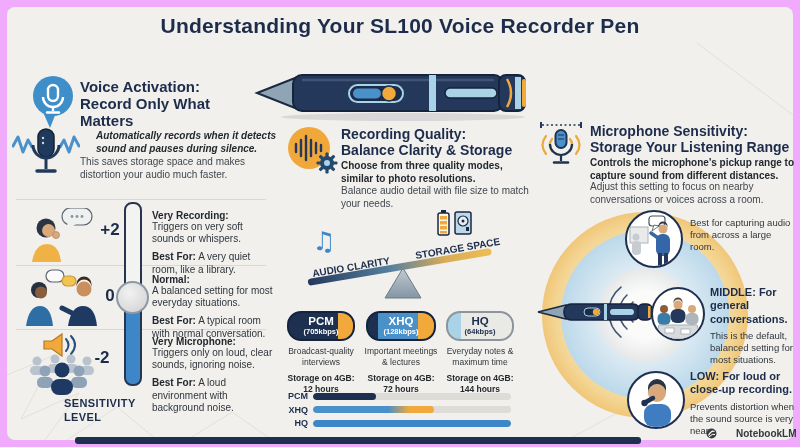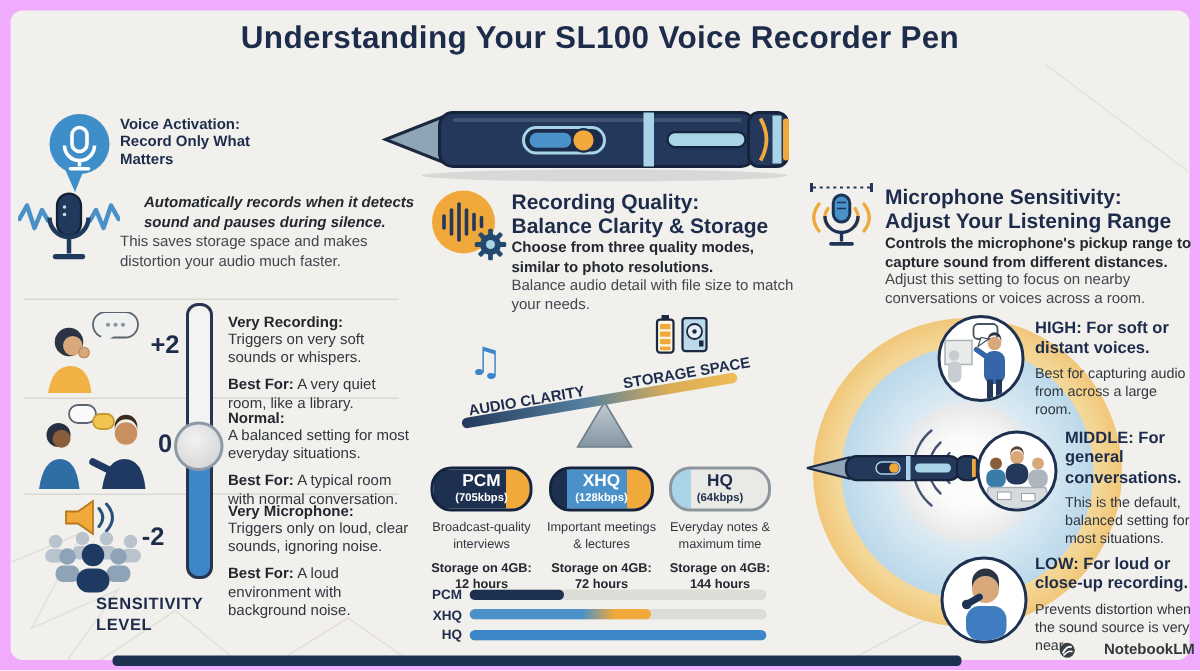--- a/index.html
+++ b/index.html
@@ -85,21 +85,21 @@
   <svg class="abs" style="left:12px;top:128px;" width="68" height="50">
     <polyline points="1,18 6,9 11,24 16,12 20,19" stroke="#4a90c9" stroke-width="3" fill="none" stroke-linecap="round" stroke-linejoin="round"></polyline>
     <polyline points="48,19 52,12 57,24 62,9 67,18" stroke="#4a90c9" stroke-width="3" fill="none" stroke-linecap="round" stroke-linejoin="round"></polyline>
     <rect x="26" y="1" width="16" height="28" rx="8" fill="#203a5e" stroke="#141f33" stroke-width="1.5"></rect>
     <circle cx="31" cy="10" r="1.2" fill="#cfd8e2"></circle>
       <circle cx="31" cy="15" r="1.2" fill="#cfd8e2"></circle>
     <path d="M21 17 a13 13 0 0 0 26 0" stroke="#203a5e" stroke-width="3" fill="none"></path>
     <line x1="34" y1="31" x2="34" y2="41" stroke="#203a5e" stroke-width="3"></line>
     <line x1="25" y1="43" x2="43" y2="43" stroke="#203a5e" stroke-width="3.5" stroke-linecap="round"></line>
   </svg>
-  <div class="abs h2 pre" style="left:80px;top:78px;width:180px;font-size:10px;">Voice Activation:
+  <div class="abs h2 pre" style="left:80px;top:78px;width:180px;font-size:15px;">Voice Activation:
 Record Only What
 Matters</div>
   <div class="abs boldtxt" style="left:96px;top:130px;width:196px;font-size:10px;font-style:italic;">Automatically records when it detects sound and pauses during silence.</div>
   <div class="abs bodytxt" style="left:80px;top:156px;width:180px;font-size:10px;">This saves storage space and makes distortion your audio much faster.</div>
 
   <div class="abs divider" style="left:16px;top:199px;width:250px;"></div>
   <div class="abs divider" style="left:16px;top:265px;width:250px;"></div>
   <div class="abs divider" style="left:16px;top:329px;width:250px;"></div>
 
   <svg class="abs" style="left:28px;top:208px;" width="72" height="54">
@@ -324,21 +324,21 @@
     <path d="M42 16 q7 9 0 18" stroke="#eda93c" stroke-width="2.2" fill="none" stroke-linecap="round"></path>
     <path d="M36 19 q4.5 6 0 12" stroke="#eda93c" stroke-width="2.2" fill="none" stroke-linecap="round"></path>
     <rect x="21.5" y="10" width="11" height="18" rx="5.5" fill="#4a90c9" stroke="#1d3354" stroke-width="2"></rect>
     <line x1="24" y1="15" x2="30" y2="15" stroke="#1d3354" stroke-width="1"></line>
     <line x1="24" y1="19" x2="30" y2="19" stroke="#1d3354" stroke-width="1"></line>
     <path d="M16 24 a11 11 0 0 0 22 0" stroke="#1d3354" stroke-width="2.2" fill="none"></path>
     <line x1="27" y1="35" x2="27" y2="41" stroke="#1d3354" stroke-width="2.2"></line>
     <line x1="20" y1="42.5" x2="34" y2="42.5" stroke="#1d3354" stroke-width="2.5" stroke-linecap="round"></line>
   </svg>
   <div class="abs h2 pre" style="left:590px;top:124px;width:210px;font-size:14px;">Microphone Sensitivity:
-Adjust Your Listening Range</div>
+Storage Your Listening Range</div>
   <div class="abs boldtxt" style="left:590px;top:157px;width:212px;font-size:10px;">Controls the microphone's pickup range to capture sound from different distances.</div>
   <div class="abs bodytxt" style="left:590px;top:181px;width:200px;font-size:10px;">Adjust this setting to focus on nearby conversations or voices across a room.</div>
 
   <div class="ring ring-orange"></div>
   <div class="ring ring-blue"></div>
   <div class="ring ring-gray"></div>
   <svg class="abs" style="left:583px;top:281px;" width="56" height="62">
     <g stroke="#24385c" stroke-width="1.6" fill="none" opacity="0.85" stroke-linecap="round">
       <path d="M38 6 A32 32 0 0 0 38 56"></path>
       <path d="M44 14 A23 23 0 0 0 44 48"></path>
@@ -365,21 +365,20 @@
       <path d="M27 13 L25 19 L32 14 Z" fill="#fff" stroke="#4a5560" stroke-width="0.8"></path>
       <circle cx="36" cy="17" r="4.5" fill="#d9a97c"></circle>
       <path d="M31.5 16 a4.5 4.5 0 0 1 9 0 l0 -2 a4.5 4.5 0 0 0 -9 0 Z" fill="#2b3442"></path>
       <line x1="31" y1="26" x2="24" y2="21" stroke="#3567a8" stroke-width="3.5" stroke-linecap="round"></line>
       <rect x="29" y="22" width="14" height="22" rx="6" fill="#3567a8"></rect>
       <rect x="31" y="41" width="4" height="13" fill="#24385c"></rect>
         <rect x="37" y="41" width="4" height="13" fill="#24385c"></rect>
     </svg>
   </div>
   <div class="abs" style="left:690px;top:213px;width:106px;">
-    <div class="rng-name">HIGH: For soft or distant voices.</div>
     <div class="rng-desc">Best for capturing audio from across a large room.</div>
   </div>
 
   <div class="scene" style="left:651px;top:287px;width:50px;height:50px;">
     <svg width="50" height="50">
       <circle cx="25" cy="16" r="4.5" fill="#d9a97c"></circle>
       <path d="M20.5 15 a4.5 4.5 0 0 1 9 0 l0 -2 a4.5 4.5 0 0 0 -9 0 Z" fill="#5a4632"></path>
       <rect x="17.5" y="20" width="15" height="14" rx="6" fill="#24385c"></rect>
       <circle cx="11" cy="20" r="4" fill="#8a5d3b"></circle>
         <rect x="4.5" y="24" width="13" height="12" rx="5" fill="#3a7ca8"></rect>

